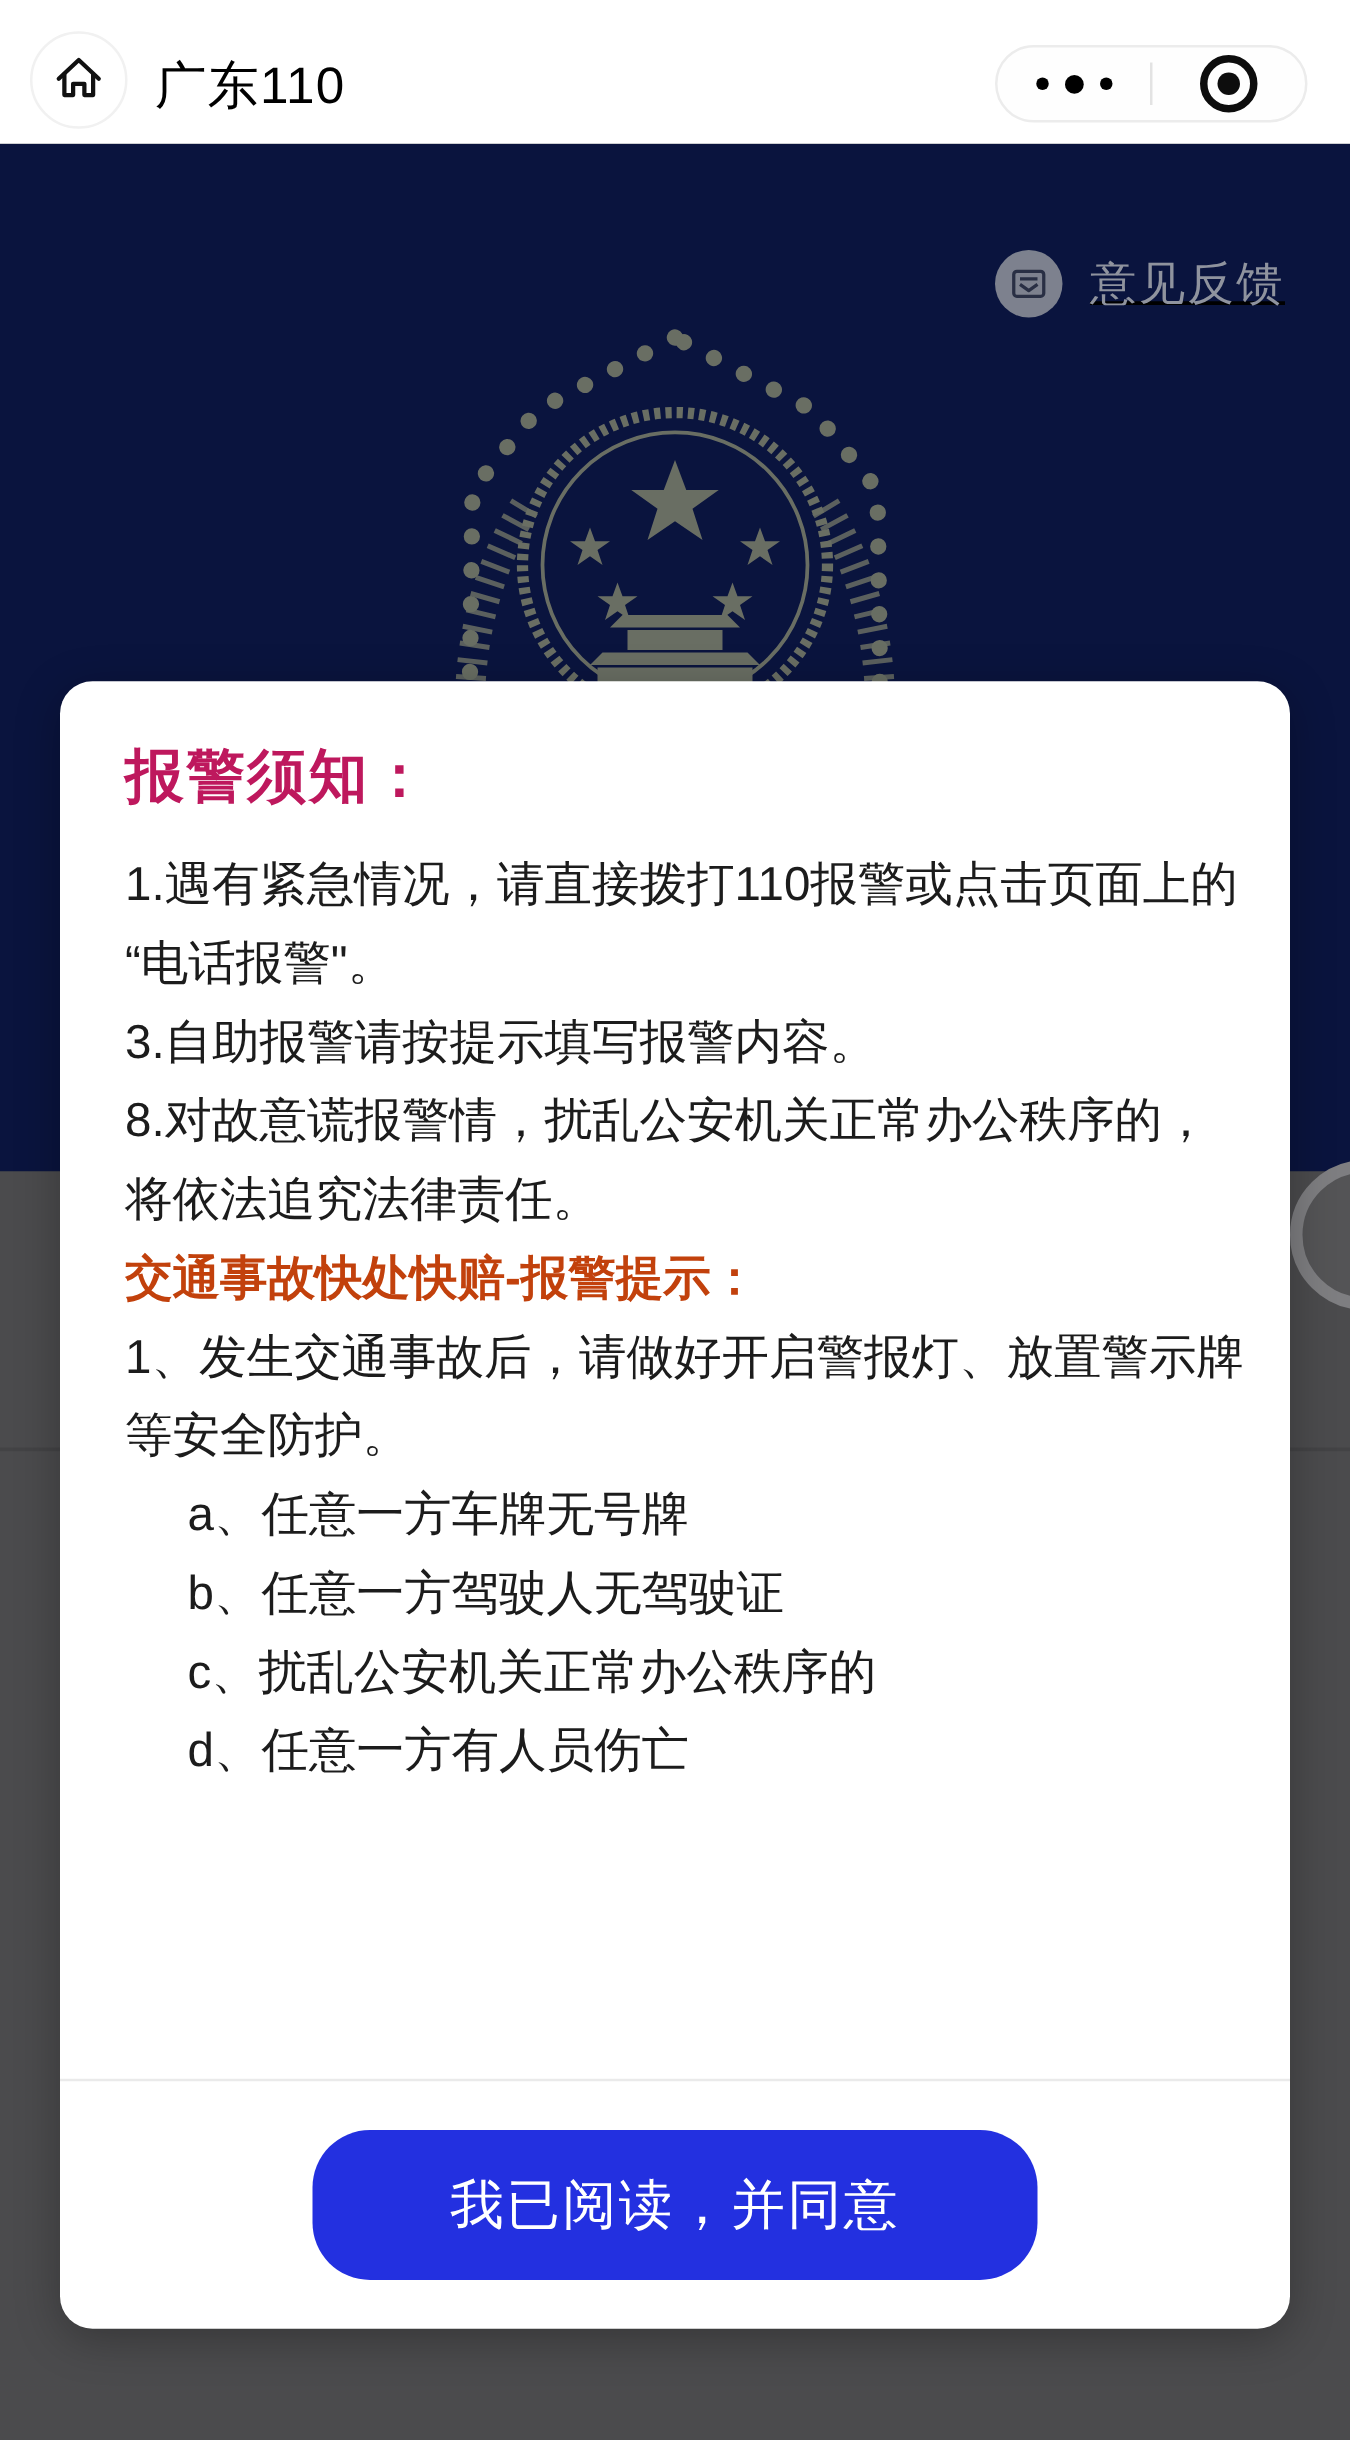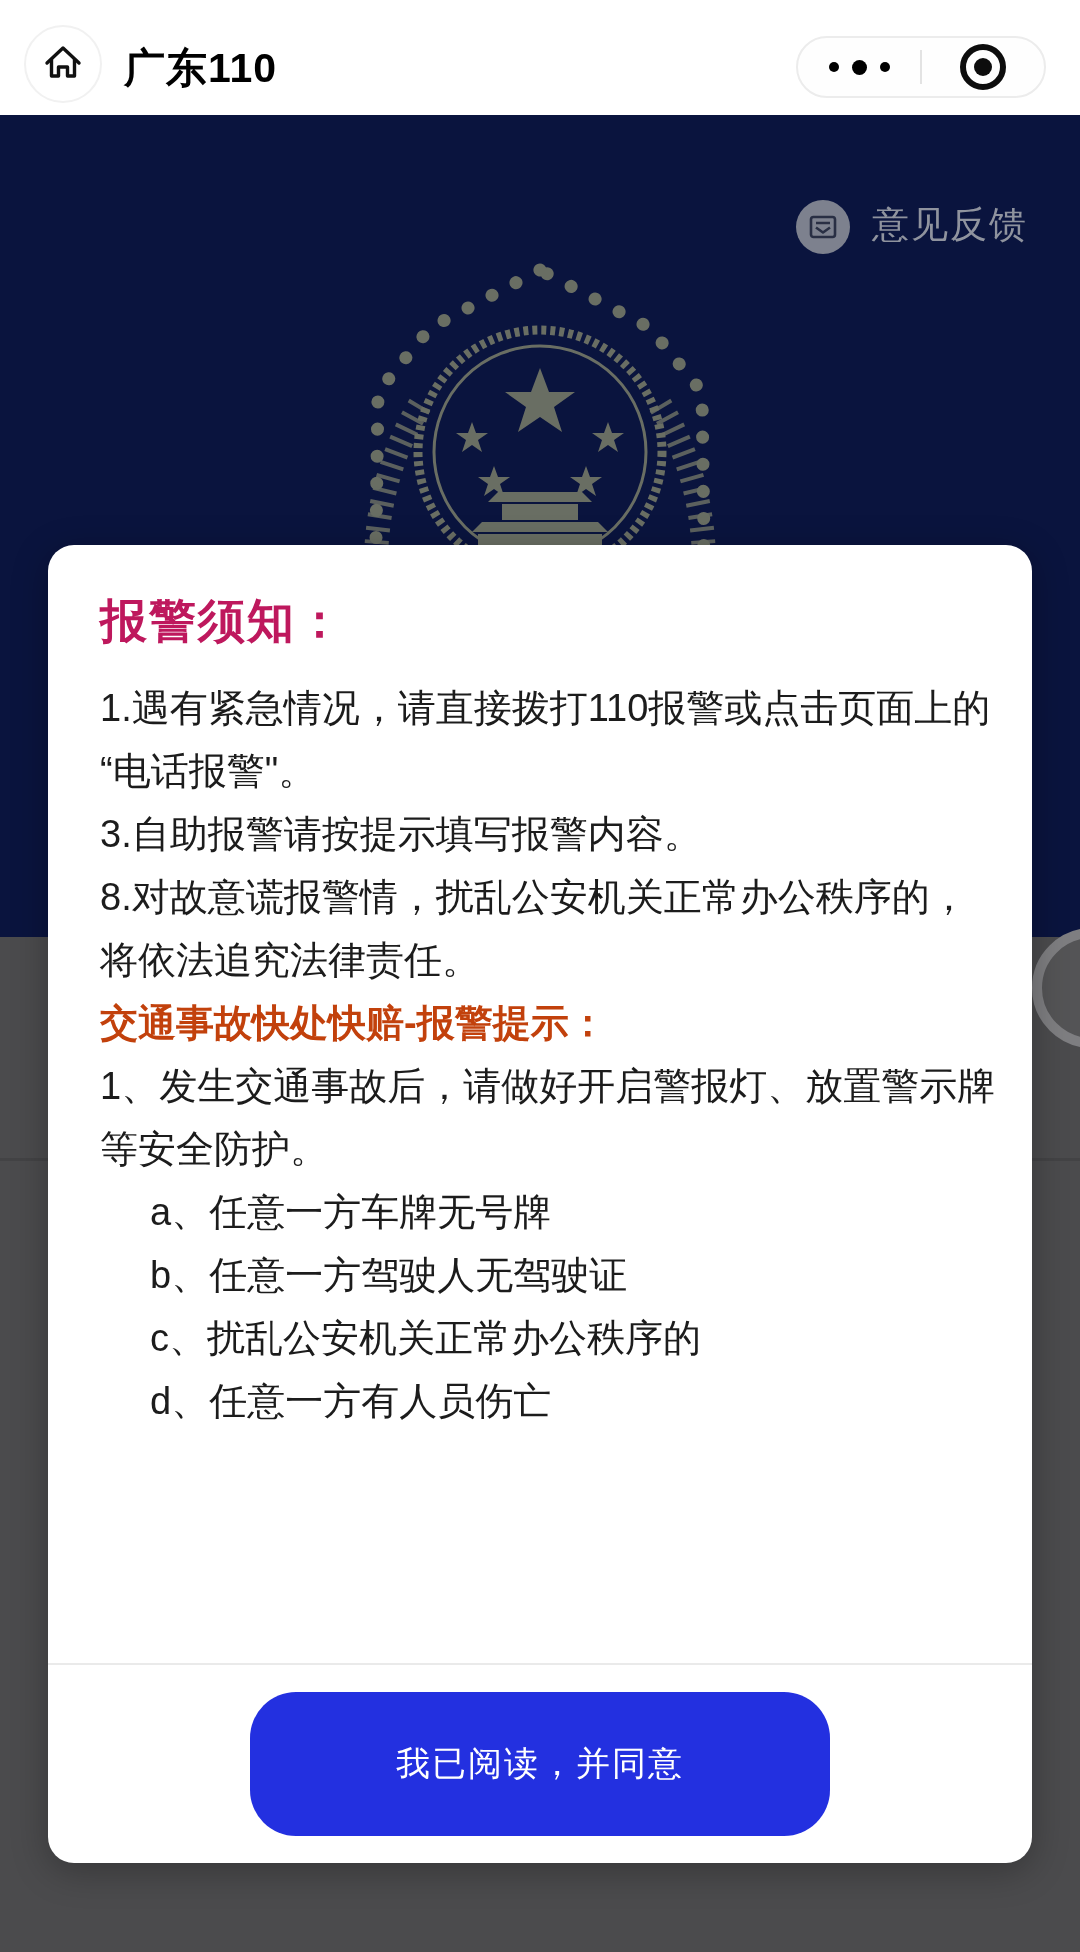--- a/index.html
+++ b/index.html
@@ -13,21 +13,21 @@
     position:absolute;left:0;top:0;width:1080px;height:115px;
     background:#ffffff;z-index:5;
   }
   .home-btn{
     position:absolute;left:24px;top:25px;width:78px;height:78px;border-radius:50%;
     background:#fff;border:2px solid #f1f1f1;box-sizing:border-box;
     display:flex;align-items:center;justify-content:center;
   }
   .app-title{
     position:absolute;left:124px;top:41px;font-size:41px;color:#000;
-    font-weight:700;letter-spacing:1px;white-space:nowrap;
+    font-weight:400;letter-spacing:1px;white-space:nowrap;
   }
   .capsule{
     position:absolute;right:34px;top:36px;width:250px;height:62px;border-radius:31px;
     background:#fefefe;border:2px solid #ececec;box-sizing:border-box;
     display:flex;align-items:center;
   }
   .capsule-half{flex:1;display:flex;align-items:center;justify-content:center;height:100%;}
   .capsule-divider{width:2px;height:34px;background:#e3e3e3;}
   .dots{display:flex;align-items:center;gap:13px;}
   .dots i{display:block;border-radius:50%;background:#000;}
@@ -35,21 +35,21 @@
   .dots i.b{width:15px;height:15px;}
   .target-icon{width:46px;height:46px;border:6px solid #0d0d0d;border-radius:50%;
     box-sizing:border-box;display:flex;align-items:center;justify-content:center;}
   .target-icon i{width:18px;height:18px;border-radius:50%;background:#0d0d0d;display:block;}
   
   .hero{
     position:absolute;left:0;top:115px;width:1080px;height:822px;
     background:var(--navy,#0a143e);z-index:1;
   }
   .feedback{
-    position:absolute;right:52px;top:85px;display:flex;gap:22px;
+    position:absolute;right:52px;top:85px;display:flex;align-items:center;gap:22px;text-decoration:underline;
   }
   .feedback-circle{
     width:54px;height:54px;border-radius:50%;background:#878b95;opacity:.92;
     display:flex;align-items:center;justify-content:center;
   }
   .feedback-label{font-size:37px;color:#8f939e;letter-spacing:2px;}
   .emblem{position:absolute;left:320px;top:125px;opacity:.95;}
   
   .underlay-seam{
     position:absolute;left:0;top:1158px;width:1080px;height:3px;
@@ -73,22 +73,22 @@
   .notice-body{font-size:38px;color:#1c1c1c;line-height:63px;}
   .notice-body p{margin:0;}
   .notice-subtitle{font-weight:bold;color:#c2410c;}
   .notice-sub-item{padding-left:50px;}
   .card-footer{
     position:absolute;left:0;bottom:0;width:100%;height:200px;
     border-top:2px solid #eaeaea;box-sizing:border-box;
     display:flex;align-items:center;justify-content:center;
   }
   .agree-btn{
-    width:580px;height:144px;border:none;border-radius:46px;
-    background:var(--button_blue,#2330e0);color:#ffffff;font-size:34px;
+    width:580px;height:120px;border:none;border-radius:46px;
+    background:var(--button_blue,#2330e0);color:#ffffff;font-size:43px;
     font-family:inherit;letter-spacing:2px;display:flex;align-items:center;justify-content:center;
     cursor:pointer;
   }
 </style>
 </head>
 <body>
 
 <div class="header">
   <div class="home-btn">
     <span>

